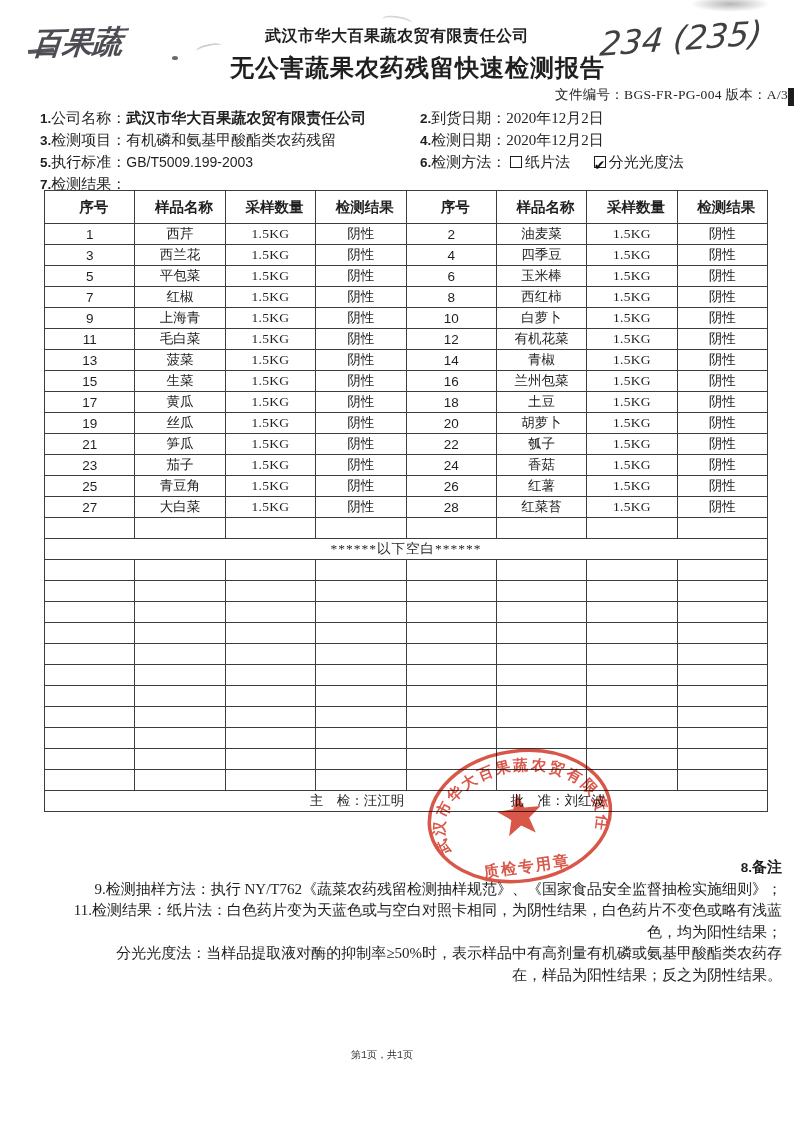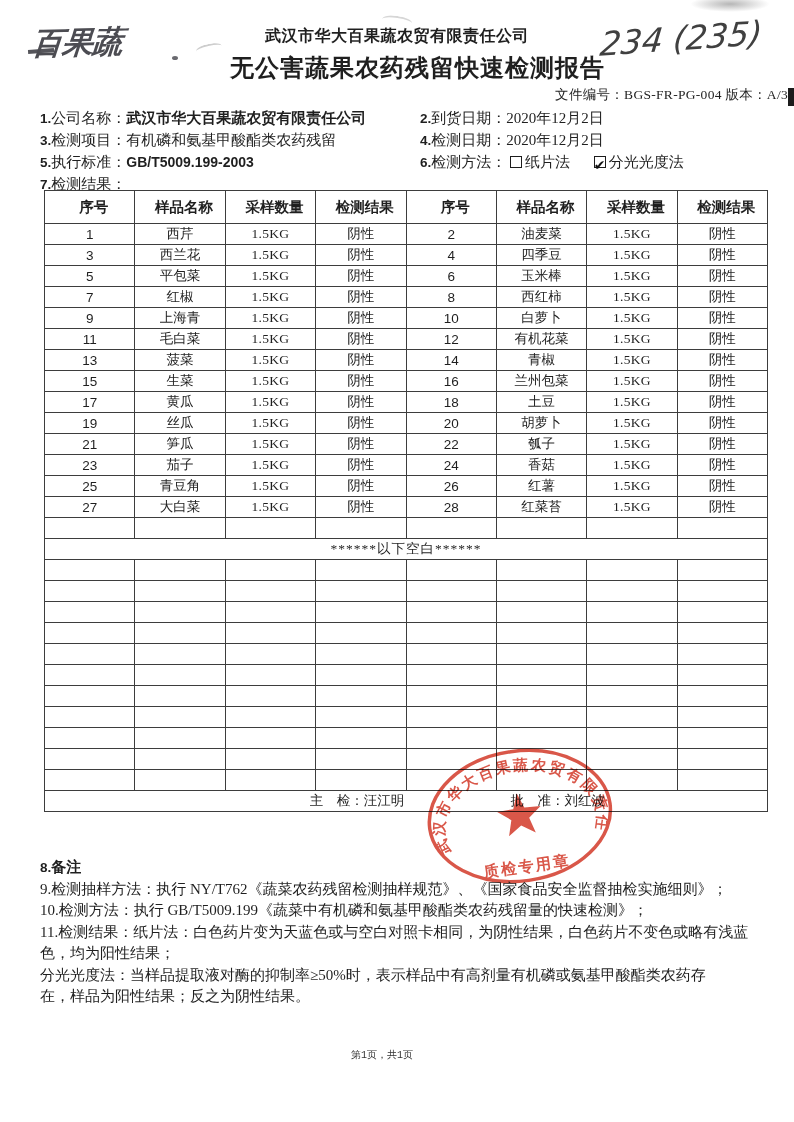--- a/index.html
+++ b/index.html
@@ -26,21 +26,21 @@
     font-family:"DejaVu Sans",sans-serif; font-style:italic;
     font-size:33px; color:#2c2c2c; transform:rotate(-4deg) skewX(-10deg); opacity:.9;
   }
   .doc-meta { position:absolute; right:6px; top:86px; font-size:13.5px; letter-spacing:0.3px; }
   
   .info { position:absolute; left:40px; top:105px; right:6px; font-size:15px; }
   .info-row { display:flex; height:22px; line-height:26px; }
   .info-left { width:380px; }
   .num { font-family:"Liberation Sans","DejaVu Sans",sans-serif; font-weight:bold; font-size:13.5px; }
   .val-bold { font-weight:bold; }
-  .val-std  { font-weight:bold; font-family:"Liberation Sans","DejaVu Sans",sans-serif; font-size:14px; }
+  .val-std  { font-weight:normal; font-family:"Liberation Sans","DejaVu Sans",sans-serif; font-size:14px; }
   .opt { margin-right:20px; }
   .cbx {
     display:inline-block; width:12px; height:12px; border:1.6px solid #1c1c1c;
     margin-right:3px; vertical-align:-1px; position:relative;
   }
   .cbx.checked::after {
     content:"\2714"; position:absolute; left:-1px; top:-5px;
     font-family:"DejaVu Sans",sans-serif; font-size:14px; color:#111; font-style:normal;
   }
   
@@ -57,21 +57,21 @@
   td.c-qty { font-size:12.5px; letter-spacing:0.3px; }
   td.blank-note-cell { font-size:14px; letter-spacing:1px;border-radius:6px; }
   td.sig-cell { height:36px; font-size:15.5px; text-align:left; padding-left:14px; }
   .sig-left { display:inline-block; width:300px; }
   
   .stamp {
     position:absolute; left:424px; top:744px; width:192px; height:146px;
     transform:rotate(-8deg); opacity:.87; mix-blend-mode:multiply; pointer-events:none;
   }
   
-  .notes { position:absolute; left:40px; top:857px; right:12px; font-size:15px; line-height:21.5px; }
+  .notes { position:absolute; left:40px; top:857px; right:12px; font-size:15px; line-height:21.5px;text-align:right; }
   .notes .note-title { font-weight:bold; }
   
   .footer { position:absolute; left:0; right:30px; top:1048px; text-align:center; font-size:10px; color:#333;font-family:Liberation Mono, monospace; }
   
   .smudge-top {
     position:absolute; left:690px; top:-4px; width:80px; height:16px; border-radius:50%;
     background:radial-gradient(ellipse at center, rgba(110,110,110,.5), rgba(110,110,110,0) 70%);
   }
   .squiggle-1 { position:absolute; left:196px; top:44px; width:26px; height:9px;
     border-top:2px solid rgba(90,90,90,.3); border-radius:50%; transform:rotate(-12deg); }
@@ -430,21 +430,20 @@
       <textPath href="#stamp-arc" startOffset="1%">武汉市华大百果蔬农贸有限责任公司</textPath>
     </text>
     <polygon fill="#d43e2e" points="96,49 101.6,64.3 117.9,64.9 105,74.9 109.5,90.6 96,81.5 82.5,90.6 87,74.9 74.1,64.9 90.4,64.3"></polygon>
     <text x="96" y="128" text-anchor="middle" font-size="15.5" letter-spacing="2" fill="#d43e2e" font-family="Liberation Serif,serif" font-weight="bold">质检专用章</text>
   </svg>
 
   <div class="notes">
     <div class="note-title"><span class="num">8.</span><span>备注</span></div>
     <div id="note-lines">
         <div>9.检测抽样方法：执行 NY/T762《蔬菜农药残留检测抽样规范》、《国家食品安全监督抽检实施细则》；</div>
-        <div>10.检测方法：执行 GB/T5009.199《蔬菜中有机磷和氨基甲酸酯类农药残留量的快速检测》；</div>
         <div>11.检测结果：纸片法：白色药片变为天蓝色或与空白对照卡相同，为阴性结果，白色药片不变色或略有浅蓝</div>
         <div>色，均为阳性结果；</div>
         <div>分光光度法：当样品提取液对酶的抑制率≥50%时，表示样品中有高剂量有机磷或氨基甲酸酯类农药存</div>
         <div>在，样品为阳性结果；反之为阴性结果。</div>
       </div>
   </div>
 
   <div class="footer">第1页，共1页</div>
 
 </div>

